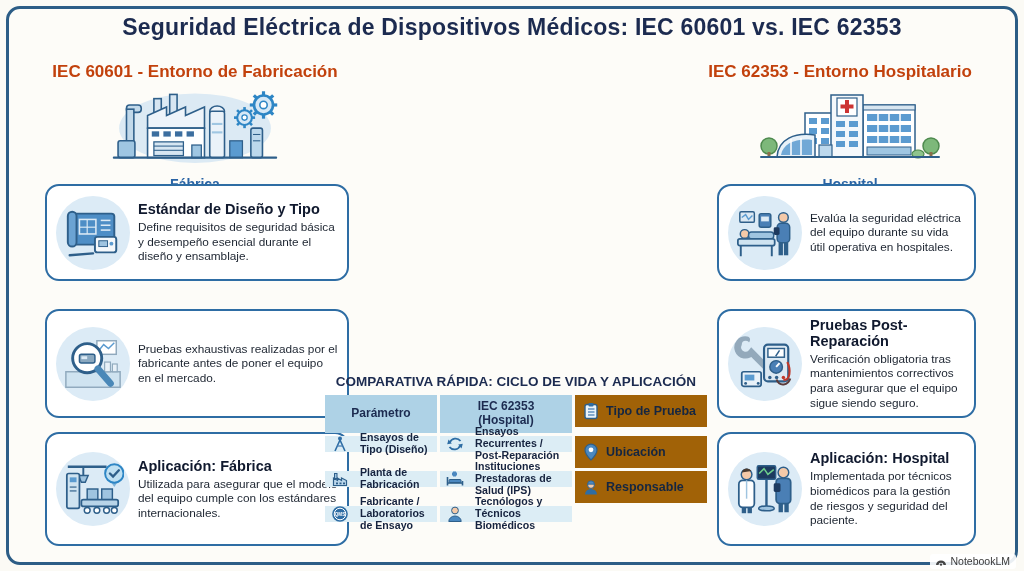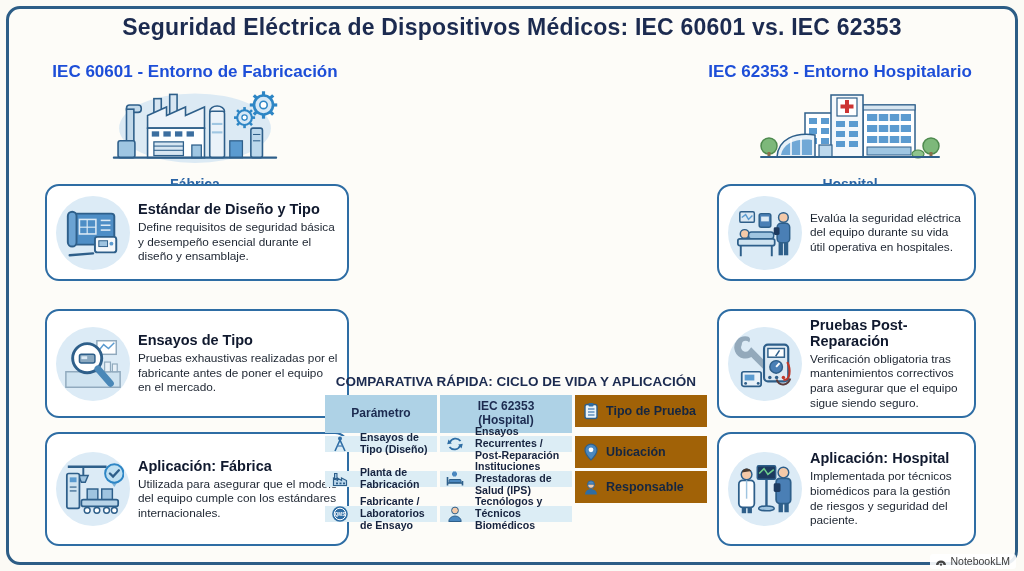--- a/index.html
+++ b/index.html
@@ -4,21 +4,21 @@
 <style>
   * { margin:0; padding:0; box-sizing:border-box; }
   html,body { width:1024px; height:571px; font-family:"Liberation Sans", sans-serif; background:#ffffff; }
   .stage { position:relative; width:1024px; height:571px; background:#fbfaf5; overflow:hidden; }
   .frame { position:absolute; inset:6px; border:3px solid #2c5d86; border-radius:14px; background:#fdfcf8; }
 
   .main-title { position:absolute; top:14px; left:0; width:100%; text-align:center;
     font-size:23px; font-weight:bold; color:#1c2b50; letter-spacing:.2px; }
 
   .section-header { position:absolute; top:62px; text-align:center;
-    font-size:17px; font-weight:bold; color:#1d4ed8; }
+    font-size:17px; font-weight:bold; color:#c2410c; }
   .section-header.left { left:28px; width:334px; }
   .section-header.right { left:668px; width:344px; }
 
   .illu { position:absolute; top:86px; }
   .illu.left { left:105px; width:180px; height:78px; }
   .illu.right { left:755px; width:190px; height:78px; }
   .illu-caption { position:absolute; top:176px; text-align:center; font-size:14px; font-weight:bold; color:#2a64a5; }
   .illu-caption.left { left:105px; width:180px; }
   .illu-caption.right { left:755px; width:190px; }
 
@@ -194,21 +194,20 @@
         <rect x="4" y="40" width="56" height="16" fill="#cfe3f0" stroke="#8fa9bd" stroke-width="1.5"></rect>
         <rect x="44" y="30" width="6" height="10" fill="#e8f1f8" stroke="#8fa9bd" stroke-width="1.2"></rect>
         <rect x="52" y="32" width="5" height="8" fill="#e8f1f8" stroke="#8fa9bd" stroke-width="1.2"></rect>
         <circle cx="26" cy="26" r="15" fill="#ffffff" stroke="#2e5f8a" stroke-width="3"></circle>
         <rect x="18" y="22" width="16" height="9" rx="2" fill="#8aa8bf" stroke="#2e5f8a" stroke-width="1.5"></rect>
         <rect x="20" y="24" width="6" height="3" fill="#dceaf5"></rect>
         <line x1="37" y1="37" x2="50" y2="52" stroke="#4a88b8" stroke-width="7" stroke-linecap="round"></line>
       </svg>
     </div>
     <div class="card-text">
-      <div class="card-title">Ensayos de Tipo</div>
       <div class="card-body">Pruebas exhaustivas realizadas por el fabricante antes de poner el equipo en el mercado.</div>
     </div>
   </div>
 
   <div class="card c-l row3">
     <div class="card-icon">
       <svg width="62" height="62" viewBox="0 0 64 64">
         <line x1="6" y1="9" x2="46" y2="9" stroke="#2e5f8a" stroke-width="2.5"></line>
         <line x1="22" y1="9" x2="22" y2="18" stroke="#2e5f8a" stroke-width="2"></line>
         <path d="M17 18 L27 18 L24 25 L20 25 Z" fill="#9fc4e0" stroke="#2e5f8a" stroke-width="1.5"></path>

